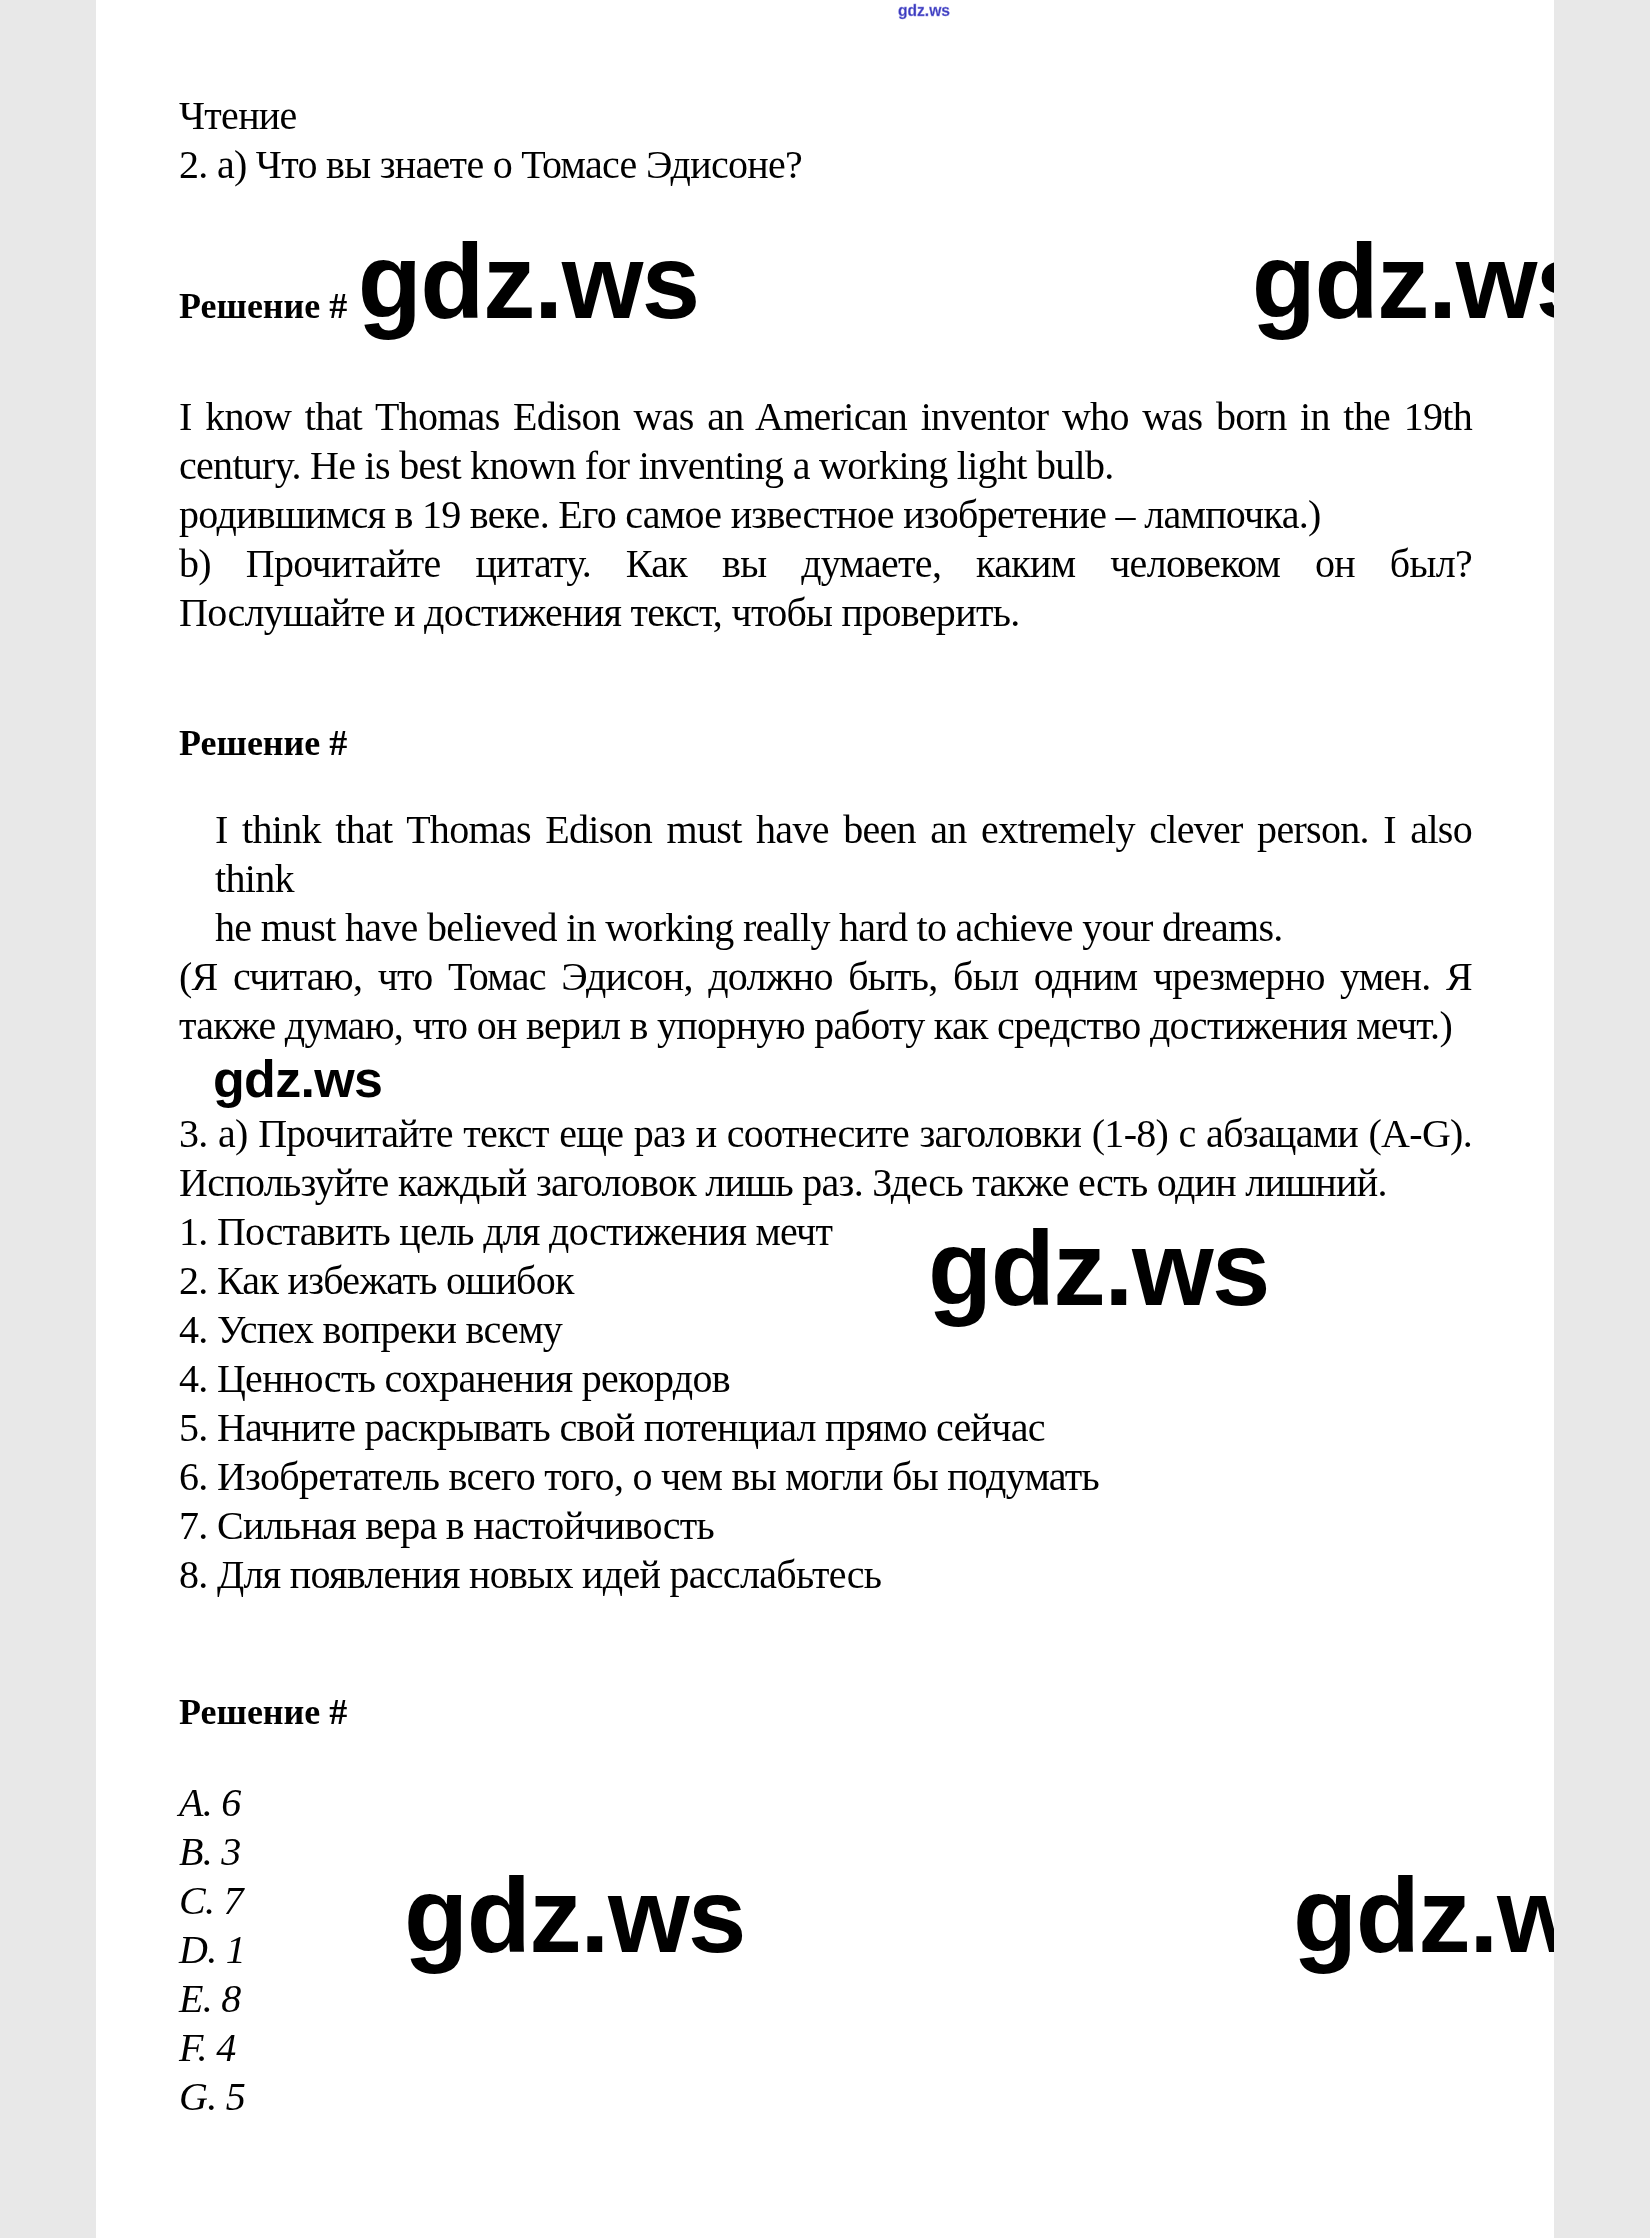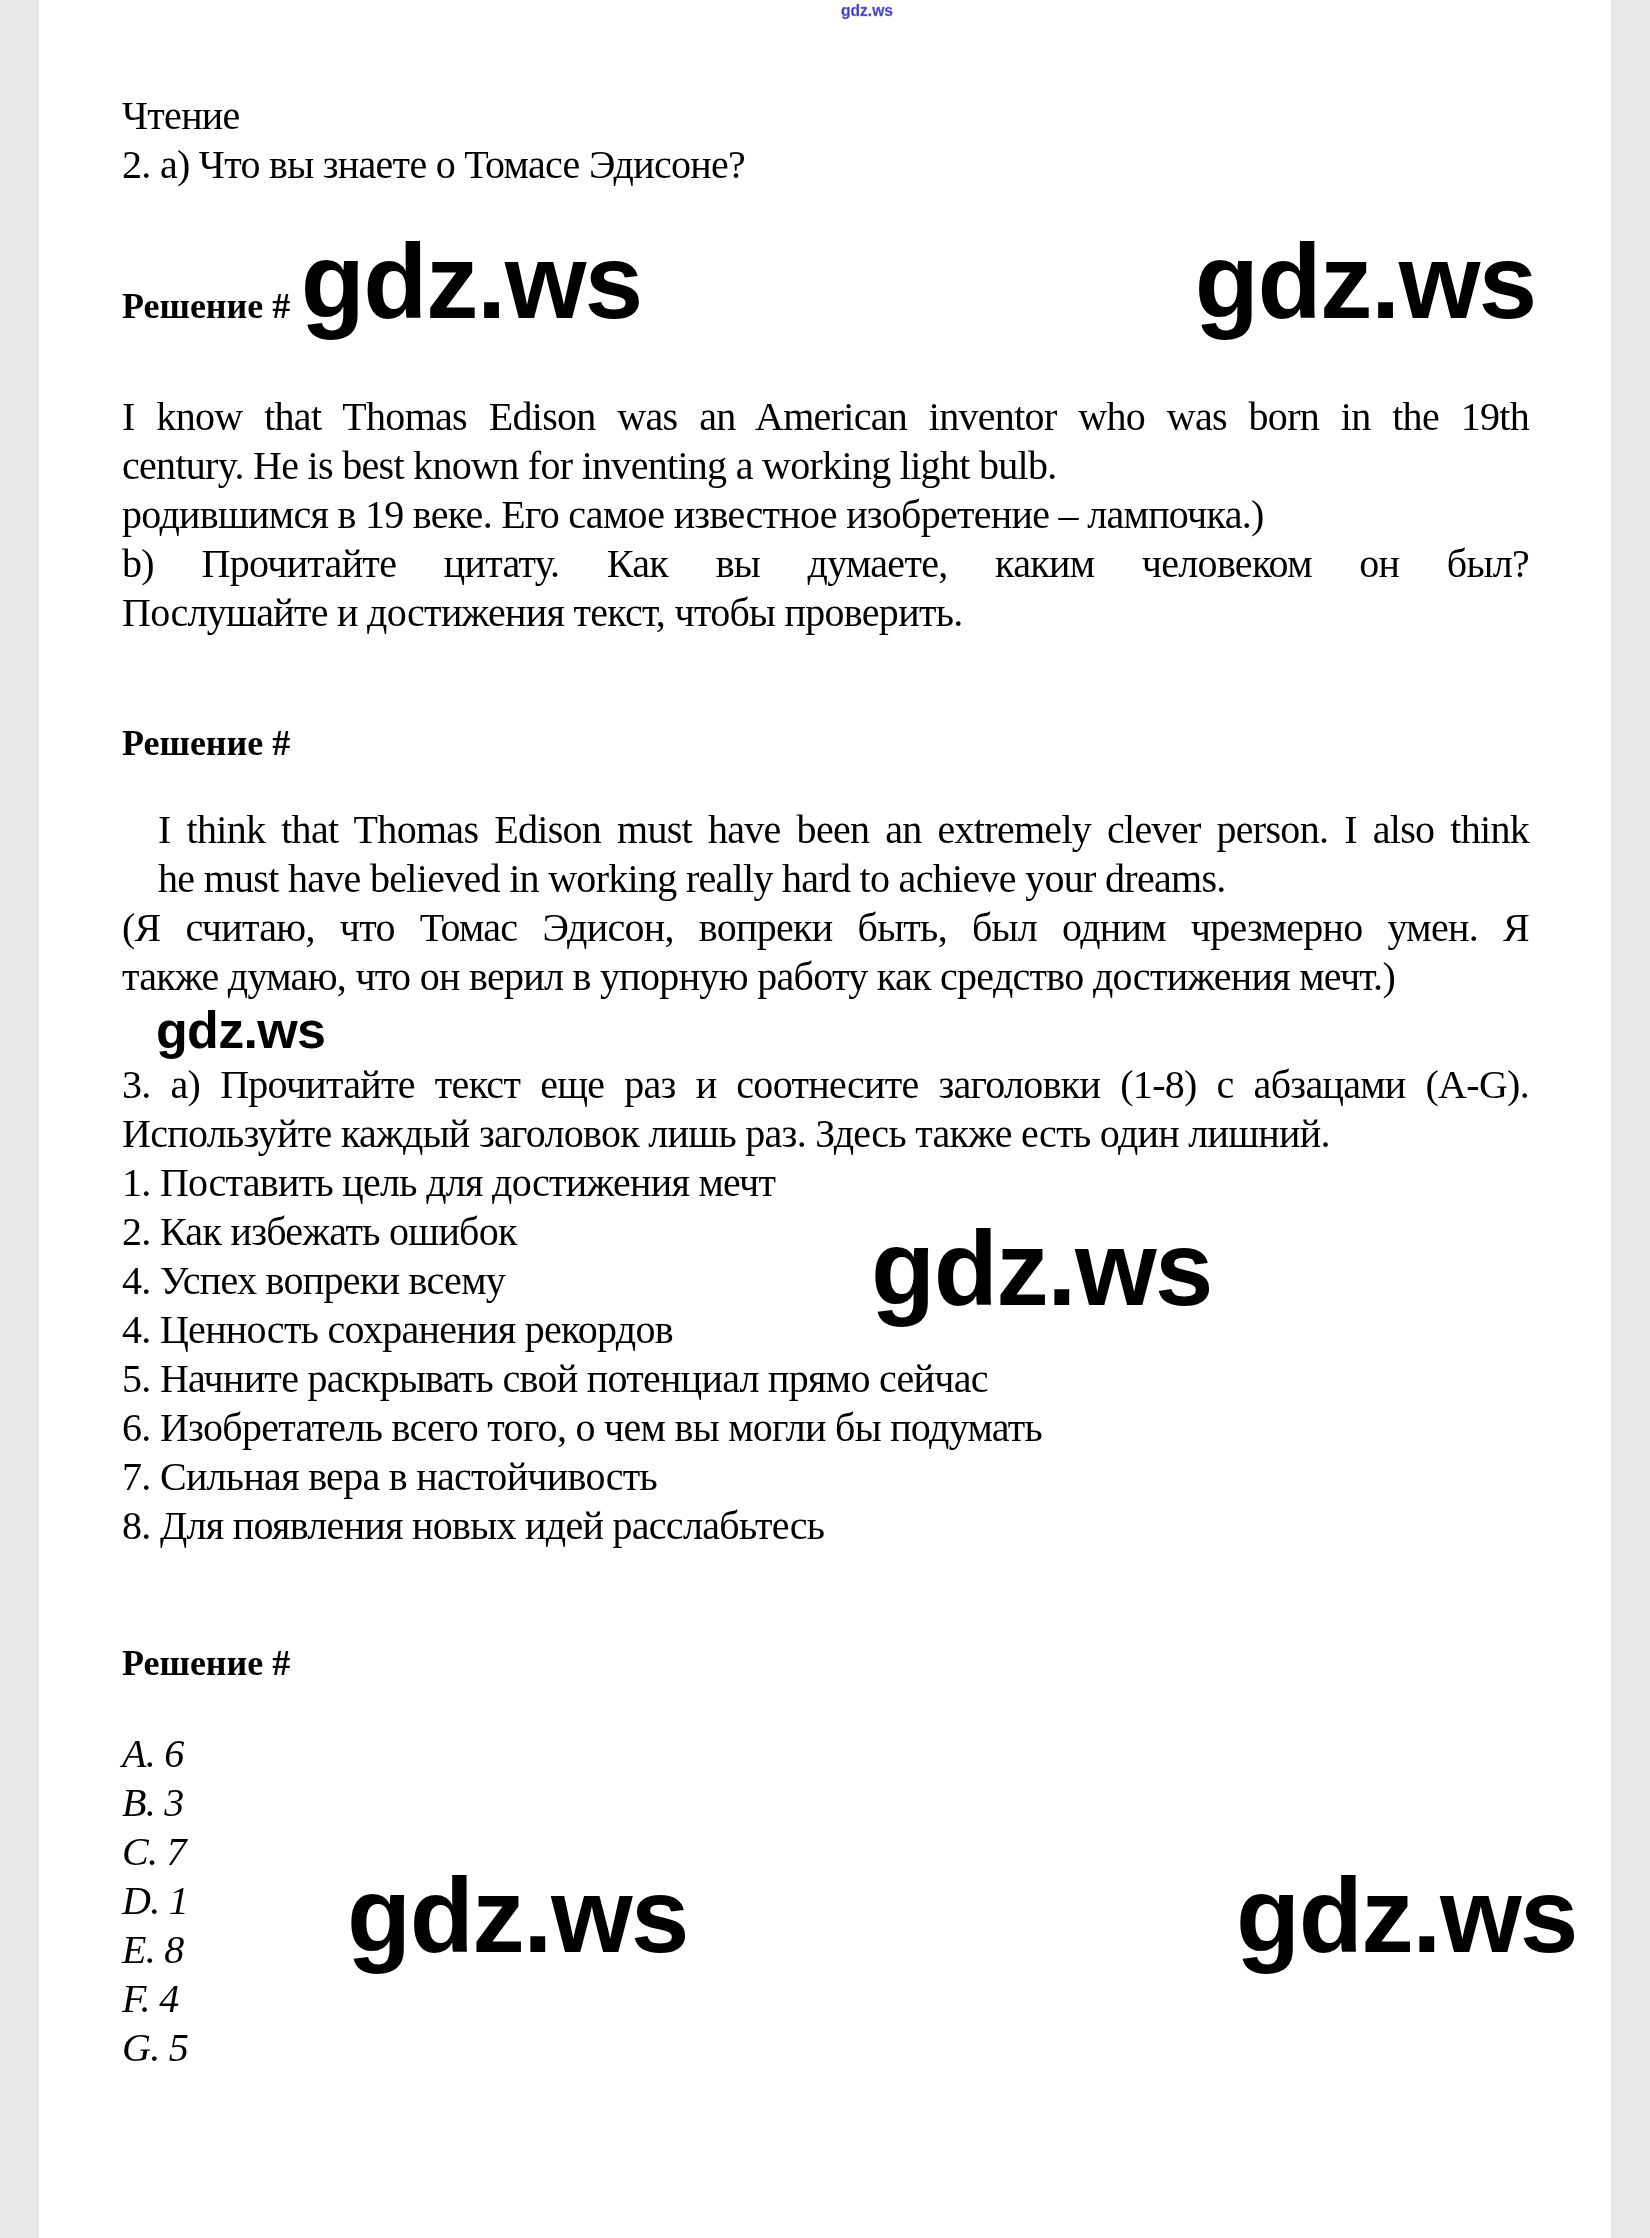--- a/index.html
+++ b/index.html
@@ -2,21 +2,21 @@
 <html style="font-size:12px"><head>
 <meta charset="utf-8">
 <style>
   html, body {
     margin: 0;
     padding: 0;
     background: #e8e8e8;
   }
   .page {
     position: relative;
-    width: 1572px;
+    width: 1458px;
     height: 2239px;
     margin: 0 auto;
     background: #ffffff;
     overflow: hidden;
     box-sizing: border-box;
     padding: 91px 82px 16px 83px;
     color: #000000;
     font-family: "Liberation Serif", serif;
     font-size: 40px;
     line-height: 49px;
@@ -114,21 +114,21 @@
   </div>
 
   <div class="sol-heading gap-sol2">Решение #</div>
 
   <div class="para gap-para2">
     <div class="stretch">I think that Thomas Edison must have been an extremely clever person. I also think</div>
     <div>he must have believed in working really hard to achieve your dreams.</div>
   </div>
 
   <div class="para">
-    <div class="stretch">(Я считаю, что Томас Эдисон, вопреки быть, был одним чрезмерно умен. Я</div>
+    <div class="stretch">(Я считаю, что Томас Эдисон, должно быть, был одним чрезмерно умен. Я</div>
     <div>также думаю, что он верил в упорную работу как средство достижения мечт.)</div>
   </div>
 
   <div class="wm-medium-row">
     <span class="wm wm-medium">gdz.ws</span>
   </div>
 
   <div class="para">
     <div class="stretch">3. а) Прочитайте текст еще раз и соотнесите заголовки (1-8) с абзацами (A-G).</div>
     <div>Используйте каждый заголовок лишь раз. Здесь также есть один лишний.</div>

